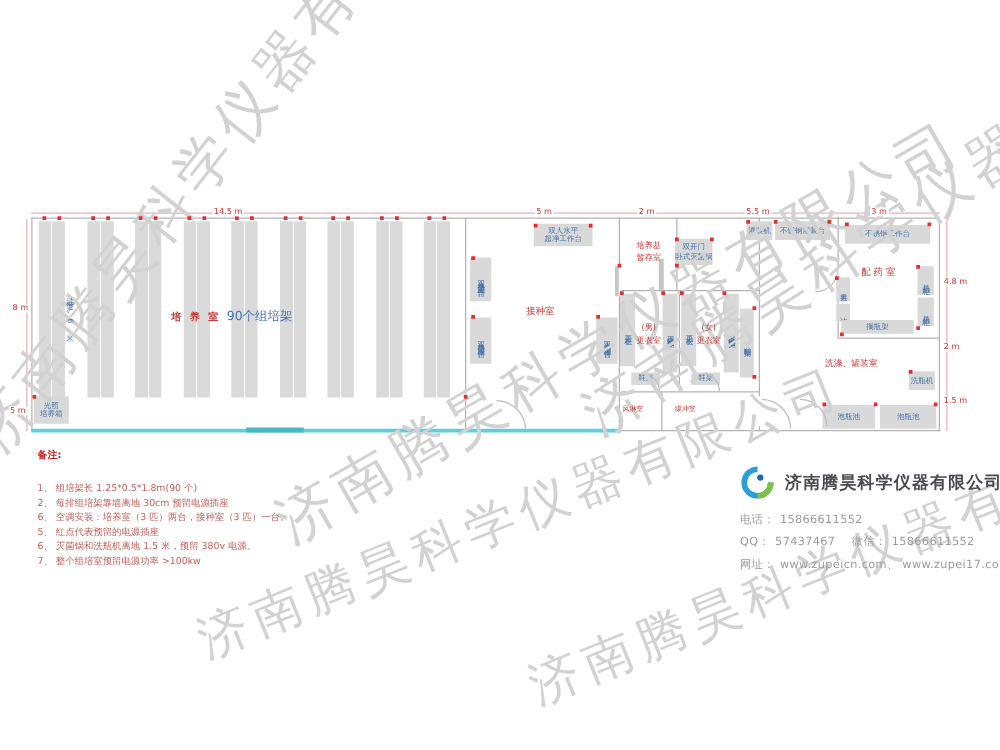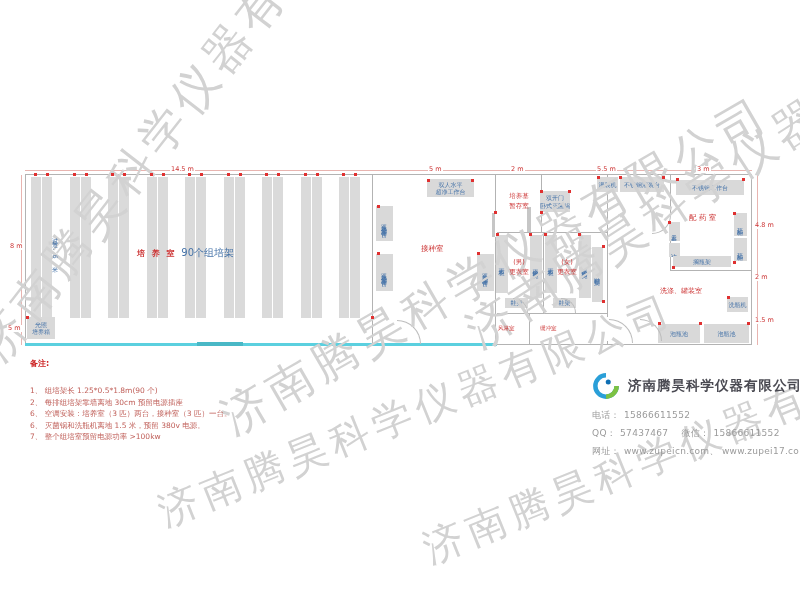--- a/index.html
+++ b/index.html
@@ -189,20 +189,21 @@
       <div class="arc tr" style="left: 513px; top: 298px; width: 14px; height: 14px;"></div>
       <div class="arc tr" style="left: 561px; top: 298px; width: 14px; height: 14px;"></div>
       <div class="arc br" style="left: 652px; top: 215px; width: 18px; height: 18px;"></div>
     </div>
 
   <div class="notes">
     <div class="notes-title">备注:</div>
     <div class="note">1、 组培架长 1.25*0.5*1.8m(90 个)</div>
     <div class="note">2、 每排组培架靠墙离地 30cm 预留电源插座</div>
     <div class="note">6、 空调安装：培养室（3 匹）两台，接种室（3 匹）一台。</div>
+    <div class="note">5、 红点代表预留的电源插座</div>
     <div class="note">6、 灭菌锅和洗瓶机离地 1.5 米，预留 380v 电源。</div>
     <div class="note">7、 整个组培室预留电源功率 &gt;100kw</div>
   </div>
 
   <div class="company">
     <div class="company-head">
       <svg width="28" height="28" viewBox="0 0 100 100">
         <path d="M50 4 A46 46 0 1 0 96 50 L80 50 A30 30 0 1 1 50 20 Z" fill="#2a9fd8"></path>
         <path d="M96 50 A46 46 0 0 1 50 96 L50 80 A30 30 0 0 0 80 50 Z" fill="#7dc242"></path>
         <circle cx="58" cy="36" r="9" fill="#0f6fb4"></circle>

